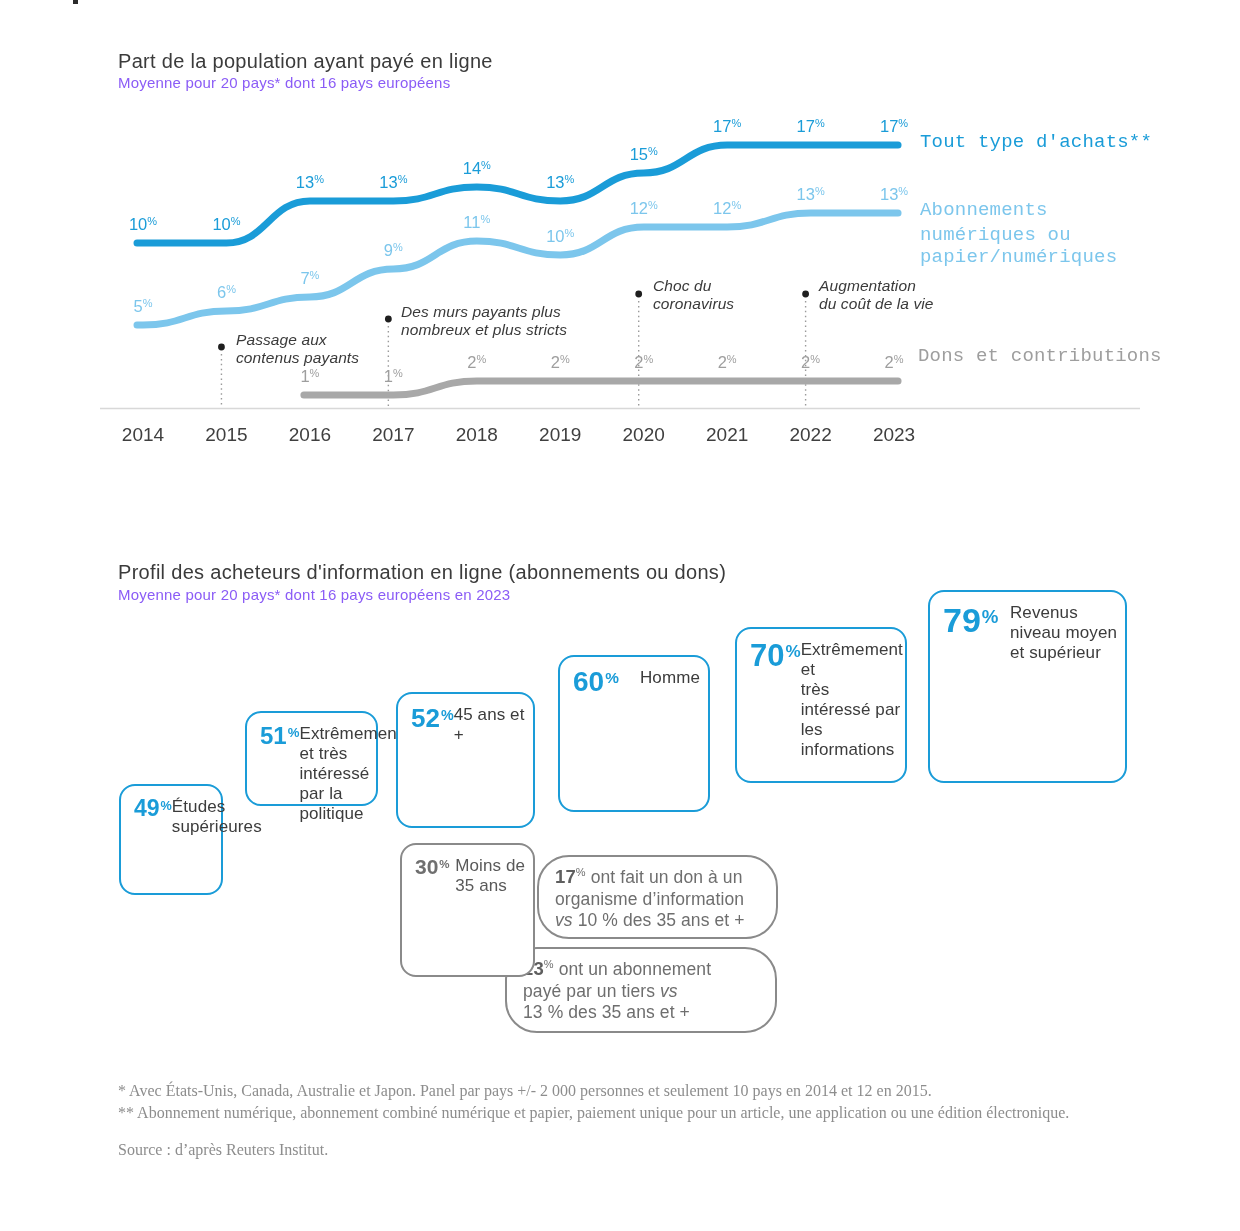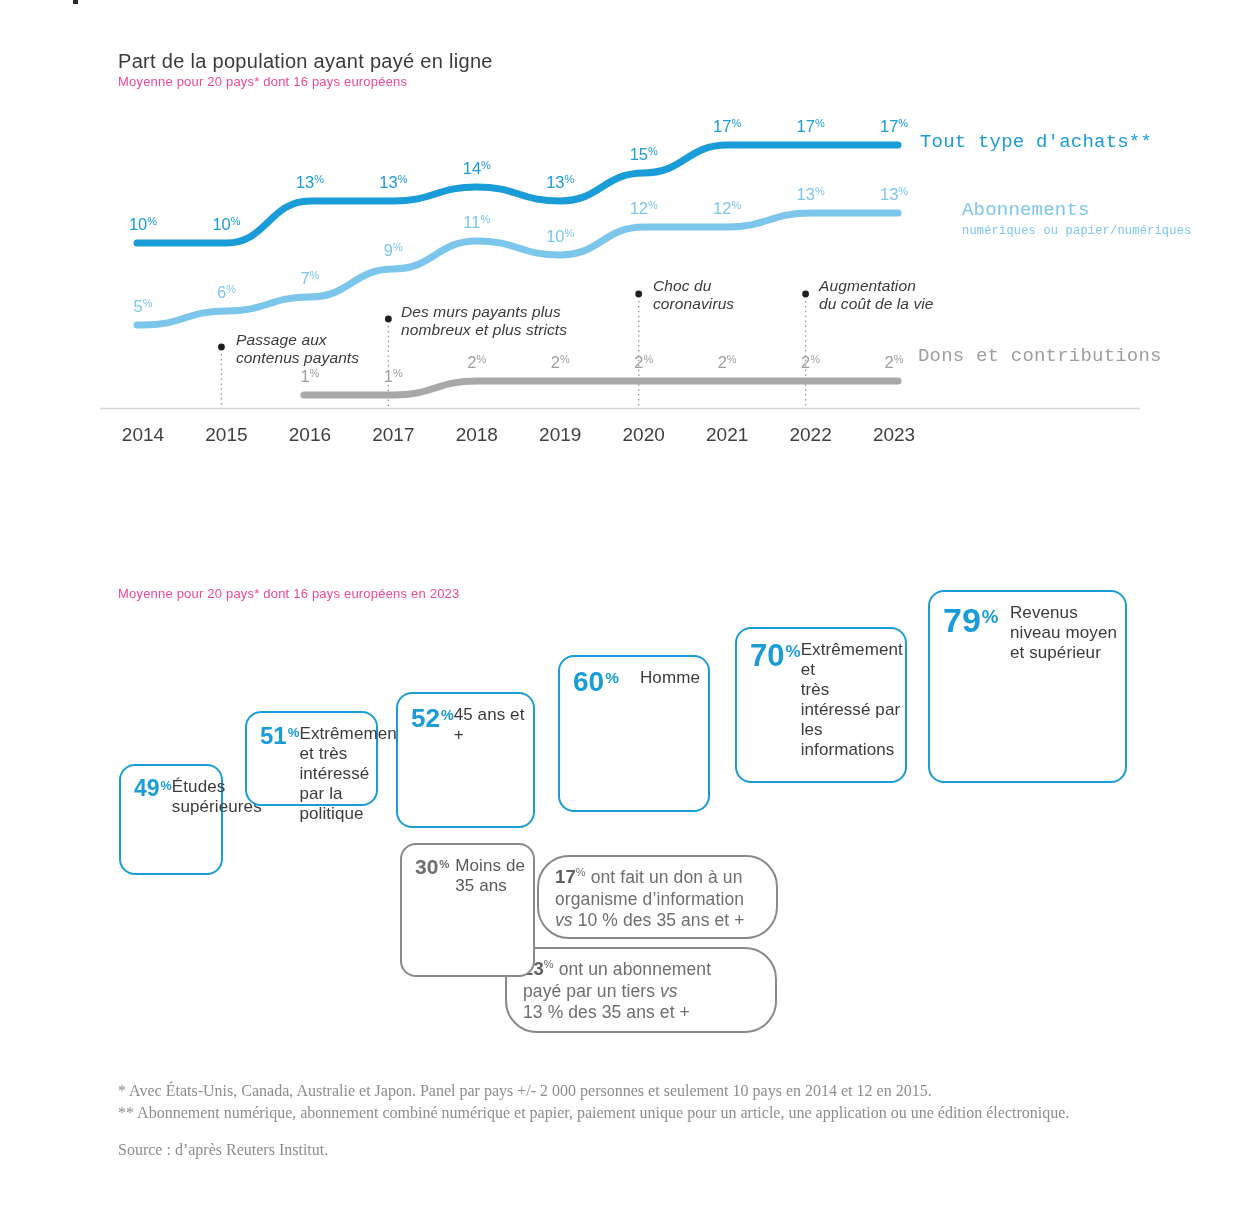--- a/index.html
+++ b/index.html
@@ -4,43 +4,43 @@
 <style>
   html,body{margin:0;padding:0;background:#ffffff;}
   .page{position:relative;width:1240px;height:1231px;background:#ffffff;overflow:hidden;
         font-family:"Liberation Sans",sans-serif;}
   .artifact{position:absolute;left:73px;top:0;width:5px;height:4px;background:#2b2b2b;}
 
   
   .title{position:absolute;left:118px;margin:0;font-size:20px;font-weight:400;
          color:#3b3b3b;letter-spacing:.3px;}
   .t1{top:50px}.t2{top:561px}
-  .subtitle{position:absolute;left:118px;font-size:13px;color:#ec4899;letter-spacing:.2px;}
+  .subtitle{position:absolute;left:118px;font-size:15px;color:#8b5cf6;letter-spacing:.2px;}
   .s1{top:74px}.s2{top:586px}
 
   
   #line-chart{position:absolute;left:0;top:100px;}
   .legend{position:absolute;font-size:19px;letter-spacing:.2px;font-family:Liberation Mono, monospace;}
   .legend-dark{left:920px;top:131px;color:#1a9cd8;}
-  .legend-light{left:920px;top:199px;color:#7cc6ec;margin-left:42px;}
-  .legend-sub{font-size:12px;margin-top:3px;text-align:center;}
+  .legend-light{left:920px;top:199px;color:#7cc6ec;}
+  .legend-sub{font-size:19px;margin-top:3px;}
   .legend-gray{left:918px;top:345px;color:#9e9e9e;}
   .ann{position:absolute;font-style:italic;font-size:15.5px;line-height:1.18;
        color:#3a3a3a;white-space:pre-line;letter-spacing:.1px;}
   .ann-0{left:236px;top:331px}.ann-1{left:401px;top:303px}
   .ann-2{left:653px;top:277px}.ann-3{left:819px;top:277px}
 
   
   .pbox{position:absolute;background:#fff;border:2.6px solid #1a9cd8;border-radius:16px;
         box-sizing:border-box;display:flex;flex-direction:row;justify-content:space-between;
         padding:11px 8px 9px 13px;}
   .pnum{color:#1a9cd8;font-weight:700;line-height:1;}
   .pnum .pct{font-size:.55em;vertical-align:.5em;margin-left:1px;}
   .plabel{color:#3c3c3c;font-size:17px;line-height:1.18;white-space:pre-line;letter-spacing:.1px;}
-  .b49{left:119px;top:764px;width:104px;height:111px}.b49 .pnum{font-size:23px}
+  .b49{left:119px;top:784px;width:104px;height:111px}.b49 .pnum{font-size:23px}
   .b51{left:245px;top:711px;width:133px;height:95px}.b51 .pnum{font-size:24px}
   .b52{left:396px;top:692px;width:139px;height:136px}.b52 .pnum{font-size:26px}
   .b60{left:558px;top:655px;width:152px;height:157px}.b60 .pnum{font-size:28px}
   .b70{left:735px;top:627px;width:172px;height:156px}.b70 .pnum{font-size:31px}
   .b79{left:928px;top:590px;width:199px;height:193px}.b79 .pnum{font-size:34px}
 
   .gbox{border-color:#8a8a8a;z-index:3}
   .gbox .pnum{color:#6f6f6f;font-size:21px}
   .gbox .plabel{color:#595959}
   .g30{left:400px;top:843px;width:135px;height:134px}
@@ -133,20 +133,21 @@
 
   <div class="ann ann-0">Passage aux
 contenus payants</div>
   <div class="ann ann-1">Des murs payants plus
 nombreux et plus stricts</div>
   <div class="ann ann-2">Choc du
 coronavirus</div>
   <div class="ann ann-3">Augmentation
 du coût de la vie</div>
 
+  <h1 class="title t2">Profil des acheteurs d'information en ligne (abonnements ou dons)</h1>
   <div class="subtitle s2">Moyenne pour 20 pays* dont 16 pays européens en 2023</div>
 
   <div class="pbox b49">
     <div class="pnum"><span>49</span><span class="pct">%</span></div>
     <div class="plabel">Études
 supérieures</div>
   </div>
   <div class="pbox b51">
     <div class="pnum"><span>51</span><span class="pct">%</span></div>
     <div class="plabel">Extrêmement

